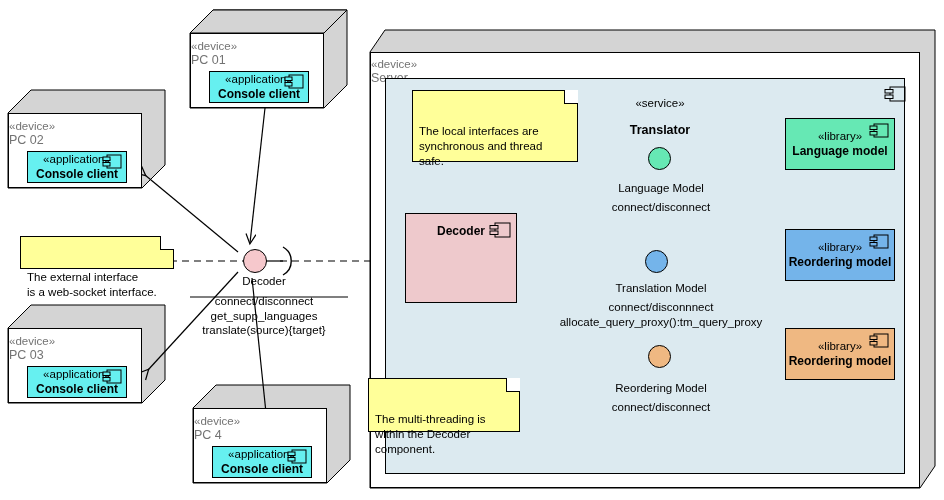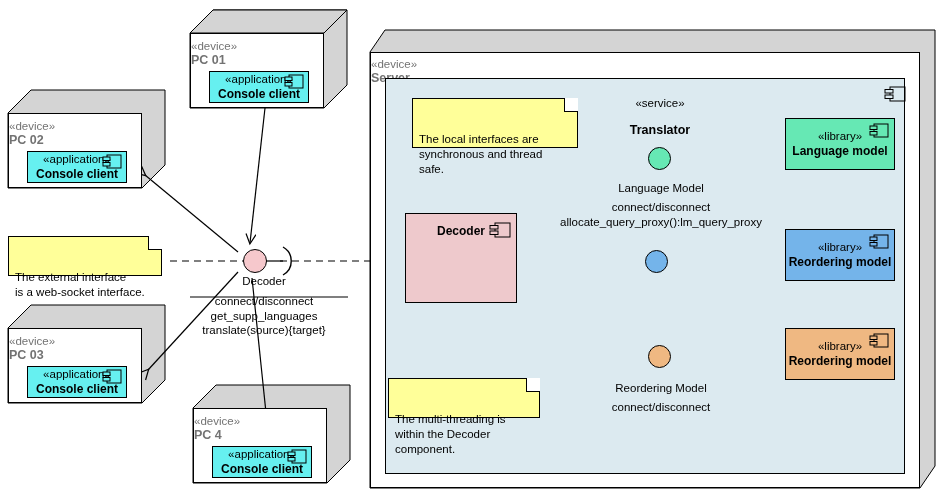--- a/index.html
+++ b/index.html
@@ -17,21 +17,21 @@
 
   
   .node{
     background:#ffffff;border:1px solid #000;
   }
   .node-title{
     text-align:left;line-height:1.15;padding-top:6px;
     font-size:12px;color:#737373;
   }
   .node-title .stereo{display:block;font-size:11.5px;}
-  .node-title .nm{display:block;font-size:12.5px;font-weight:bold;}
+  .node-title .nm{display:block;font-size:12.5px;}
 
   
   .comp{
     border:1px solid #000;position:absolute;box-sizing:border-box;
   }
   .comp-inner{
     position:relative;width:100%;height:100%;
     display:flex;flex-direction:column;align-items:center;justify-content:center;
     line-height:1.2;
   }
@@ -300,43 +300,48 @@
     <div style="height:6px"></div>
     <div class="lbl" style="position:static;">connect/disconnect</div>
     <div class="lbl" style="position:static;">get_supp_languages</div>
     <div class="lbl" style="position:static;">translate(source){target}</div>
   </div>
 
   <div class="abs" style="left:540px;top:181px;width:242px;text-align:center;">
     <div class="lbl" style="position:static;">Language Model</div>
     <div style="height:5px"></div>
     <div class="lbl" style="position:static;">connect/disconnect</div>
-    <div class="lbl" style="position:static;">allocate_query_proxy():lm_query_proxy</div>
-  </div>
-
+  </div>
+
+  <div class="abs" style="left:540px;top:281px;width:242px;text-align:center;">
+    <div class="lbl" style="position:static;">Translation Model</div>
+    <div style="height:5px"></div>
+    <div class="lbl" style="position:static;">connect/disconnnect</div>
+    <div class="lbl" style="position:static;">allocate_query_proxy():tm_query_proxy</div>
+  </div>
 
   <div class="abs" style="left:540px;top:381px;width:242px;text-align:center;">
     <div class="lbl" style="position:static;">Reordering Model</div>
     <div style="height:5px"></div>
     <div class="lbl" style="position:static;">connect/disconnect</div>
   </div>
 
-  <div class="note" style="left:8px;top:236px;width:154px;height:40px;white-space:pre-line;">
+  <div class="note" style="left:20px;top:236px;width:154px;height:33px;white-space:pre-line;">
     <span class="fold"></span>
     <span>The external interface
 is a web-socket interface.</span>
   </div>
 
-  <div class="note" style="left:412px;top:98px;width:166px;height:50px;white-space:pre-line;">
+  <div class="note" style="left:412px;top:90px;width:166px;height:72px;white-space:pre-line;">
     <span class="fold"></span>
     <span>The local interfaces are
 synchronous and thread
 safe.</span>
   </div>
 
-  <div class="note" style="left:388px;top:378px;width:152px;height:40px;white-space:pre-line;">
+  <div class="note" style="left:368px;top:378px;width:152px;height:54px;white-space:pre-line;">
     <span class="fold"></span>
     <span>The multi-threading is
 within the Decoder
 component.</span>
   </div>
 
 </div>
 
 </body></html>

